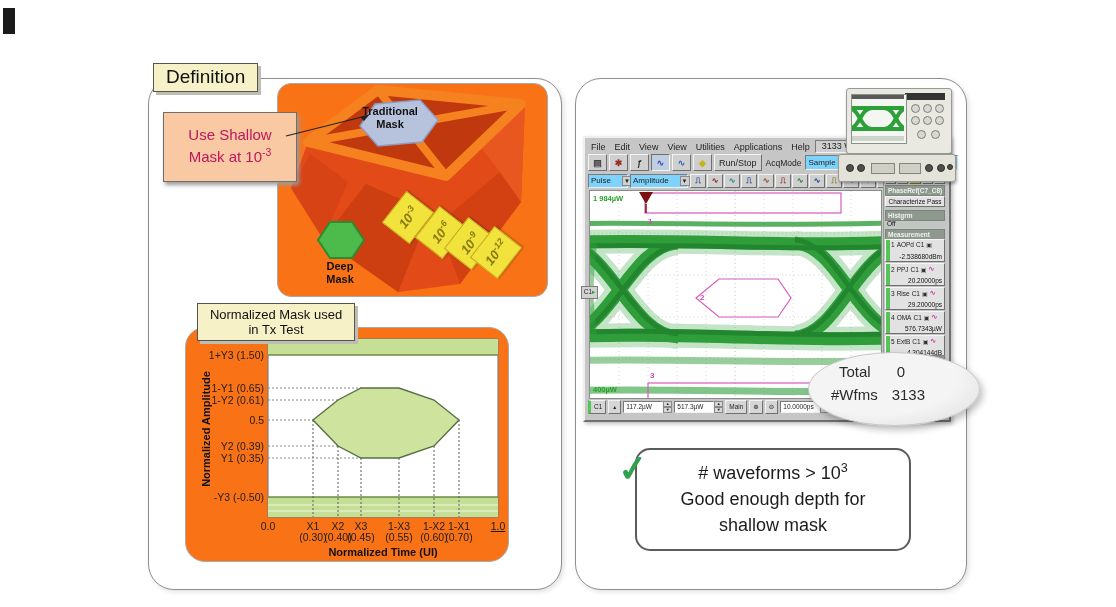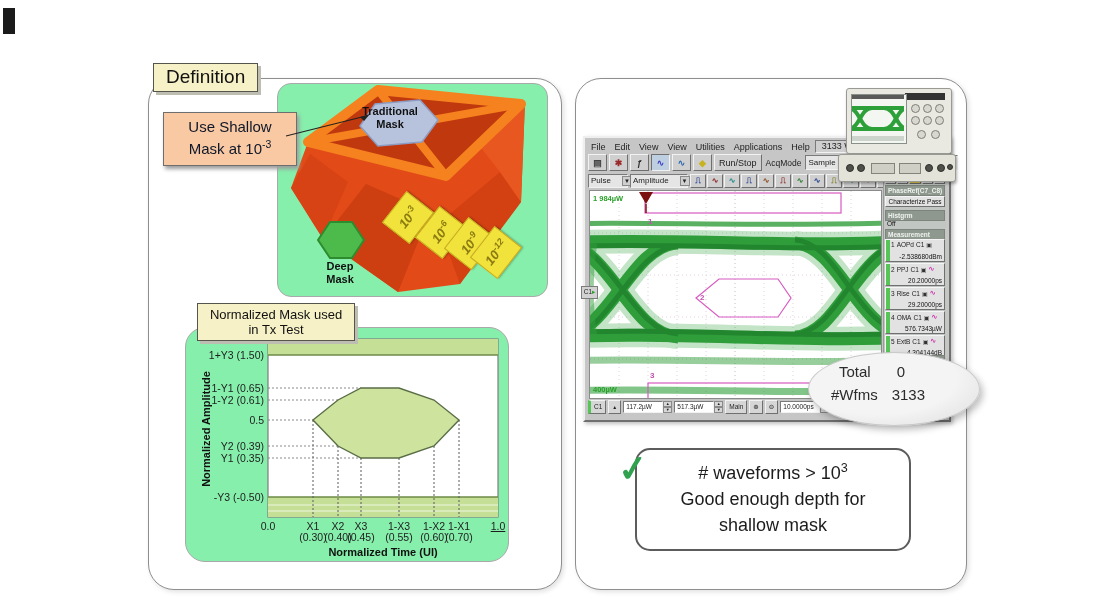--- a/index.html
+++ b/index.html
@@ -6,22 +6,22 @@
   #canvas{position:relative;width:1116px;height:607px;background:#fff;overflow:hidden;
           font-family:"Liberation Sans",sans-serif;color:#222;}
   .abs{position:absolute;}
   
   .panel{position:absolute;background:#fff;border:1.5px solid #8e8e8e;border-radius:26px;
          box-shadow:2px 2px 5px rgba(0,0,0,.12);}
   
   .slide-tag{position:absolute;background:#f7f1c8;border:1px solid #55554d;
              box-shadow:3px 3px 0 #bdbdb2;font-size:19px;padding:2px 12px 3px;color:#111;z-index:15;}
   .callout{position:absolute;background:#f8c9a2;border:1px solid #6e6e6e;box-shadow:2px 3px 4px #9b9b9b;
-           font-size:15px;line-height:1.35;text-align:center;padding:4px 4px;color:#0f172a;z-index:16;}
-  .figure{position:absolute;background:#86efac;border:1.5px solid #a9a9a9;border-radius:14px;overflow:hidden;}
+           font-size:15px;line-height:1.35;text-align:center;padding:12px 4px;color:#be185d;z-index:16;}
+  .figure{position:absolute;background:#f97316;border:1.5px solid #a9a9a9;border-radius:14px;overflow:hidden;}
   .fig-label{position:absolute;font-weight:bold;color:#111;text-align:center;line-height:1.15;}
   .ber-tag{position:absolute;width:38px;height:33px;background:#f1e23c;border:1.5px solid #c5a91e;
            transform:rotate(-52deg);display:flex;align-items:center;justify-content:center;
            font-weight:bold;font-style:italic;color:#8a7a12;font-size:13px;box-shadow:1px 1px 2px rgba(0,0,0,.3);}
   .ber-tag sup{font-size:9px;}
   
   #chart-fig{border-radius:20px;}
   .ytick{position:absolute;left:0;width:78px;text-align:right;font-size:10.5px;color:#1d1d1d;}
   .xtick{position:absolute;width:56px;text-align:center;font-size:10.5px;color:#1d1d1d;line-height:1.1;}
   .axis-title{position:absolute;font-weight:bold;font-size:11px;color:#111;}
@@ -31,21 +31,21 @@
   #menu-bar{position:absolute;left:2px;top:2px;right:2px;height:13px;display:flex;align-items:center;
             font-size:9px;gap:1px;background:#c6c6c6;}
   .menu-item{padding:0 4px;cursor:default;}
   #wfm-box{border:1px solid;border-color:#7a7a7a #f2f2f2 #f2f2f2 #7a7a7a;background:#cfcfcf;
            padding:0 6px;font-size:9px;height:11px;line-height:11px;}
   .tb{position:absolute;display:flex;align-items:center;gap:2px;}
   .tbtn{height:15px;min-width:15px;background:#cfcfcf;border:1px solid;border-color:#f2f2f2 #6f6f6f #6f6f6f #f2f2f2;
         font-size:9px;display:flex;align-items:center;justify-content:center;padding:0 1px;}
   .tbtn.pressed{border-color:#6f6f6f #f2f2f2 #f2f2f2 #6f6f6f;background:#bfcfe2;}
   .tbtn.small{height:12px;min-width:12px;font-size:8px;}
-  .ddl{height:13px;background:#e5e5e5;border:1px solid;border-color:#7a7a7a #f2f2f2 #f2f2f2 #7a7a7a;
+  .ddl{height:13px;background:#7dd3fc;border:1px solid;border-color:#7a7a7a #f2f2f2 #f2f2f2 #7a7a7a;
        font-size:8px;display:flex;align-items:center;padding:0 2px;gap:11px;}
   .ddl .arrow{background:#cfcfcf;border:1px solid #8a8a8a;font-size:6px;line-height:8px;padding:0 1px;}
   .tlabel{font-size:8.5px;padding:0 2px;}
   #display{position:absolute;background:#fff;border:1px solid #8a8a8a;overflow:hidden;}
   .disp-txt{position:absolute;font-size:7.5px;color:#2aa12a;font-weight:bold;}
   .mask-num{position:absolute;font-size:8px;color:#c44fae;font-weight:bold;}
   #c1-tab{position:absolute;width:15px;height:11px;background:#d2d2d2;border:1px solid #7c7c7c;
           font-size:6.5px;line-height:10px;text-align:center;color:#222;z-index:6;}
   
   #sidebar{position:absolute;background:#c2c6c2;border-left:1px solid #9a9a9a;font-size:6.5px;}

